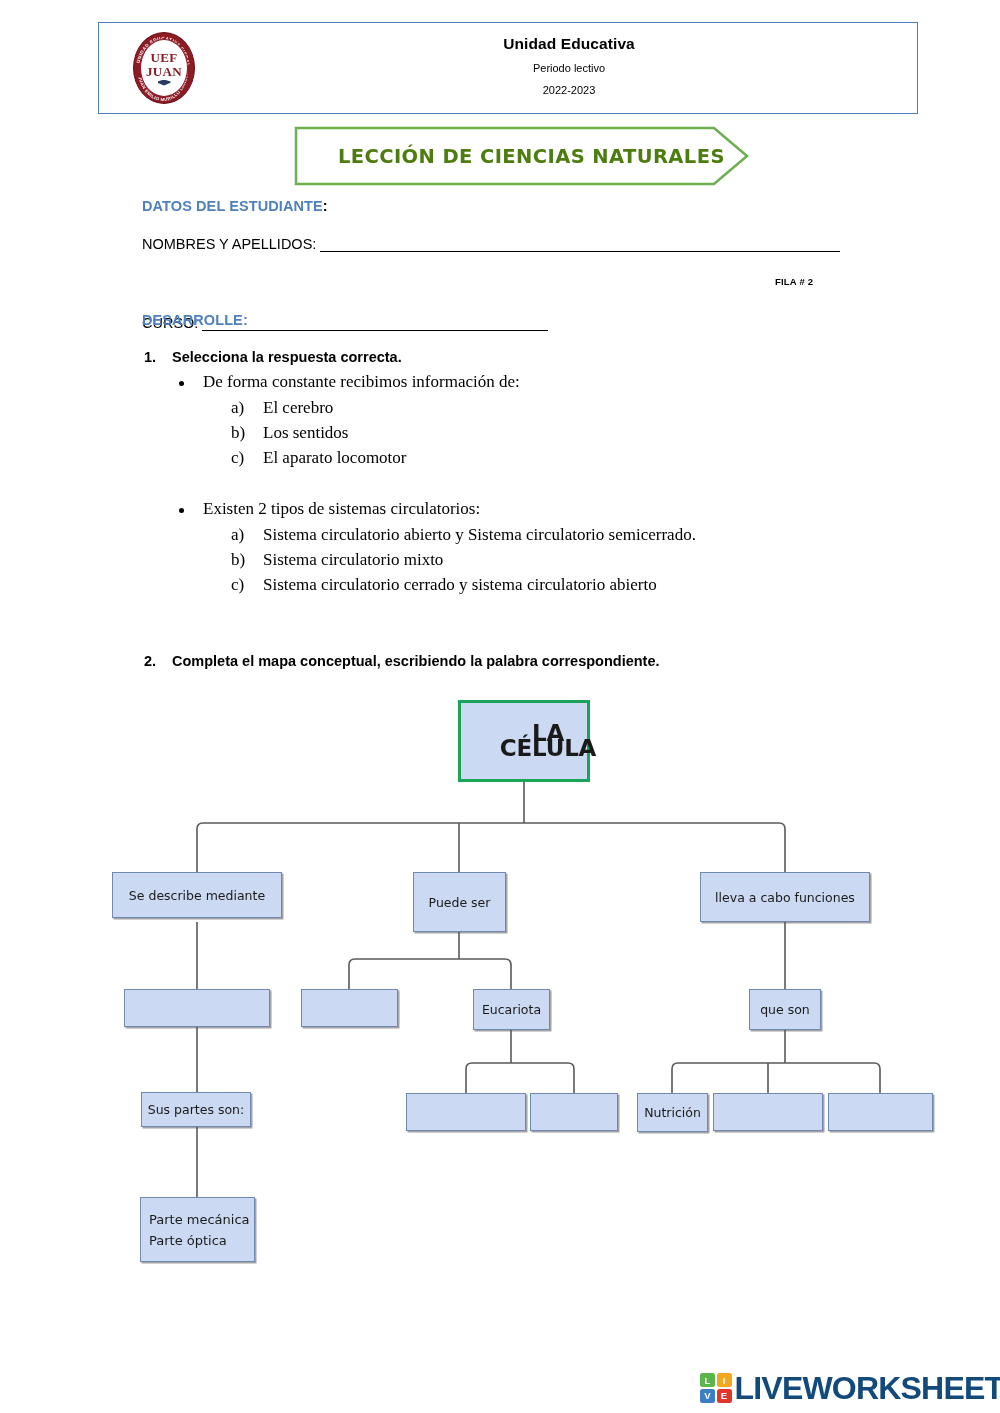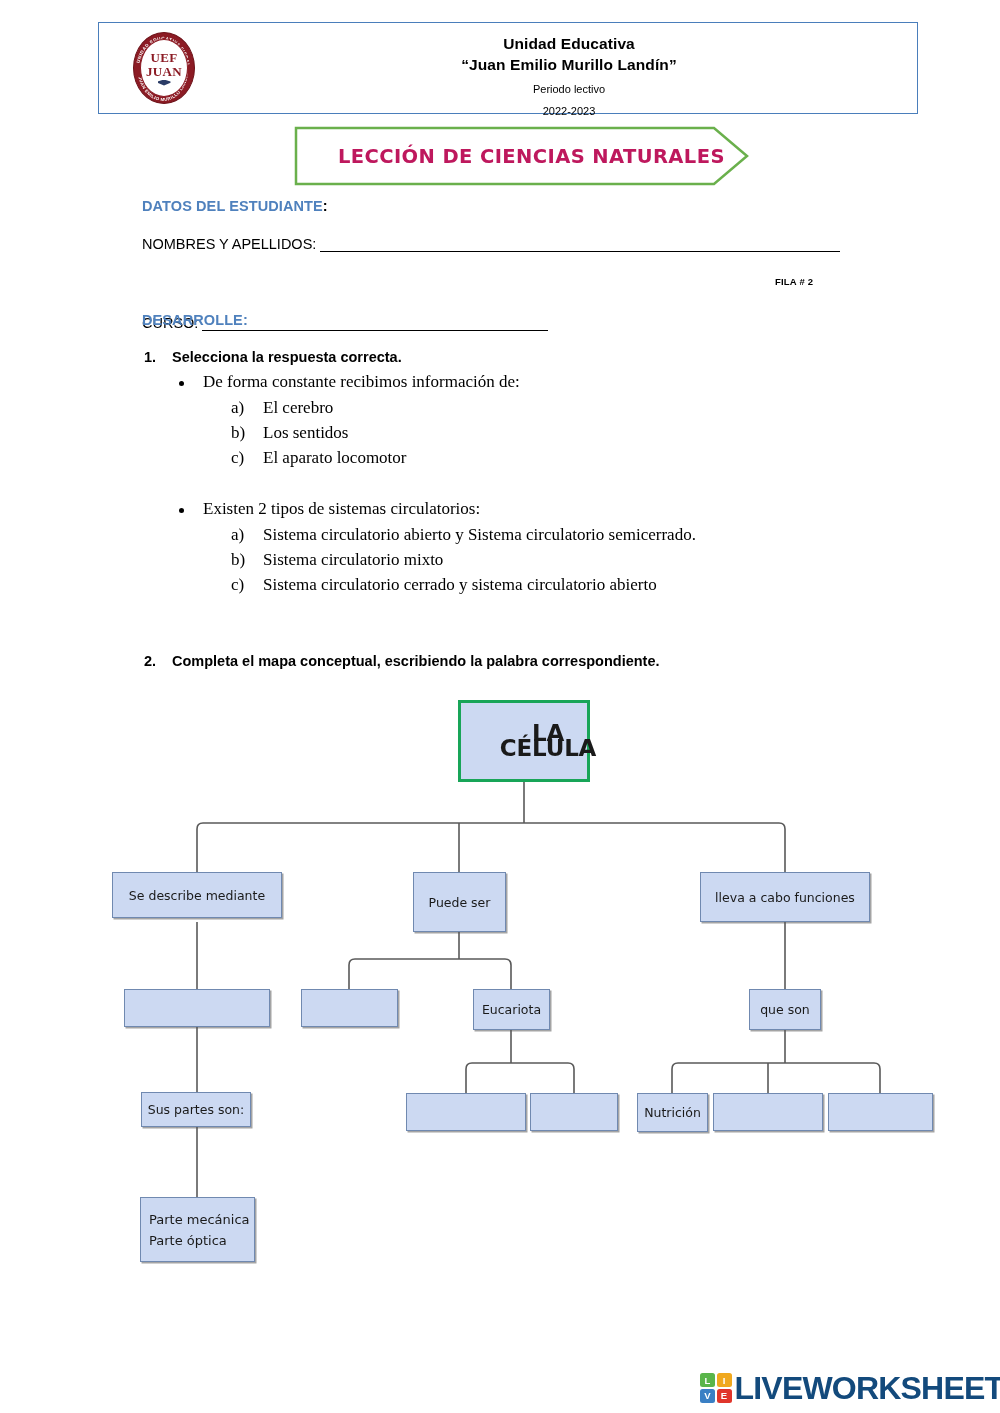--- a/index.html
+++ b/index.html
@@ -118,21 +118,21 @@
     position: absolute;
     left: 44px;
     top: 0;
     height: 60px;
     display: flex;
     align-items: center;
     font-family: "DejaVu Sans", sans-serif;
     font-size: 19.5px;
     font-weight: bold;
     letter-spacing: 0.4px;
-    color: #be185d;
+    color: #4d7c0f;
   }
 
   
   .blue-head {
     position: absolute;
     font-size: 14.5px;
     font-weight: bold;
     color: #4f81bd;
     letter-spacing: 0.1px;
   }
@@ -284,21 +284,20 @@
       </svg>
       <div class="seal-inner">
         <div class="l1">UEF</div>
         <div class="l2">JUAN</div>
         <div class="cap"></div>
       </div>
     </div>
   </div>
   <div class="header-text">
     <div class="ht-1">Unidad Educativa</div>
-    <div class="ht-2">“Juan Emilio Murillo Landín”</div>
     <div class="ht-3">Periodo lectivo</div>
     <div class="ht-4">2022-2023</div>
   </div>
 </div>
 
 <div class="banner">
   <svg width="455" height="60" viewBox="0 0 455 60">
     <polygon points="2,2 420,2 453,30 420,58 2,58" fill="#ffffff" stroke="#6ab04c" stroke-width="2.5"></polygon>
   </svg>
   <div class="banner-label">LECCIÓN DE CIENCIAS NATURALES</div>

